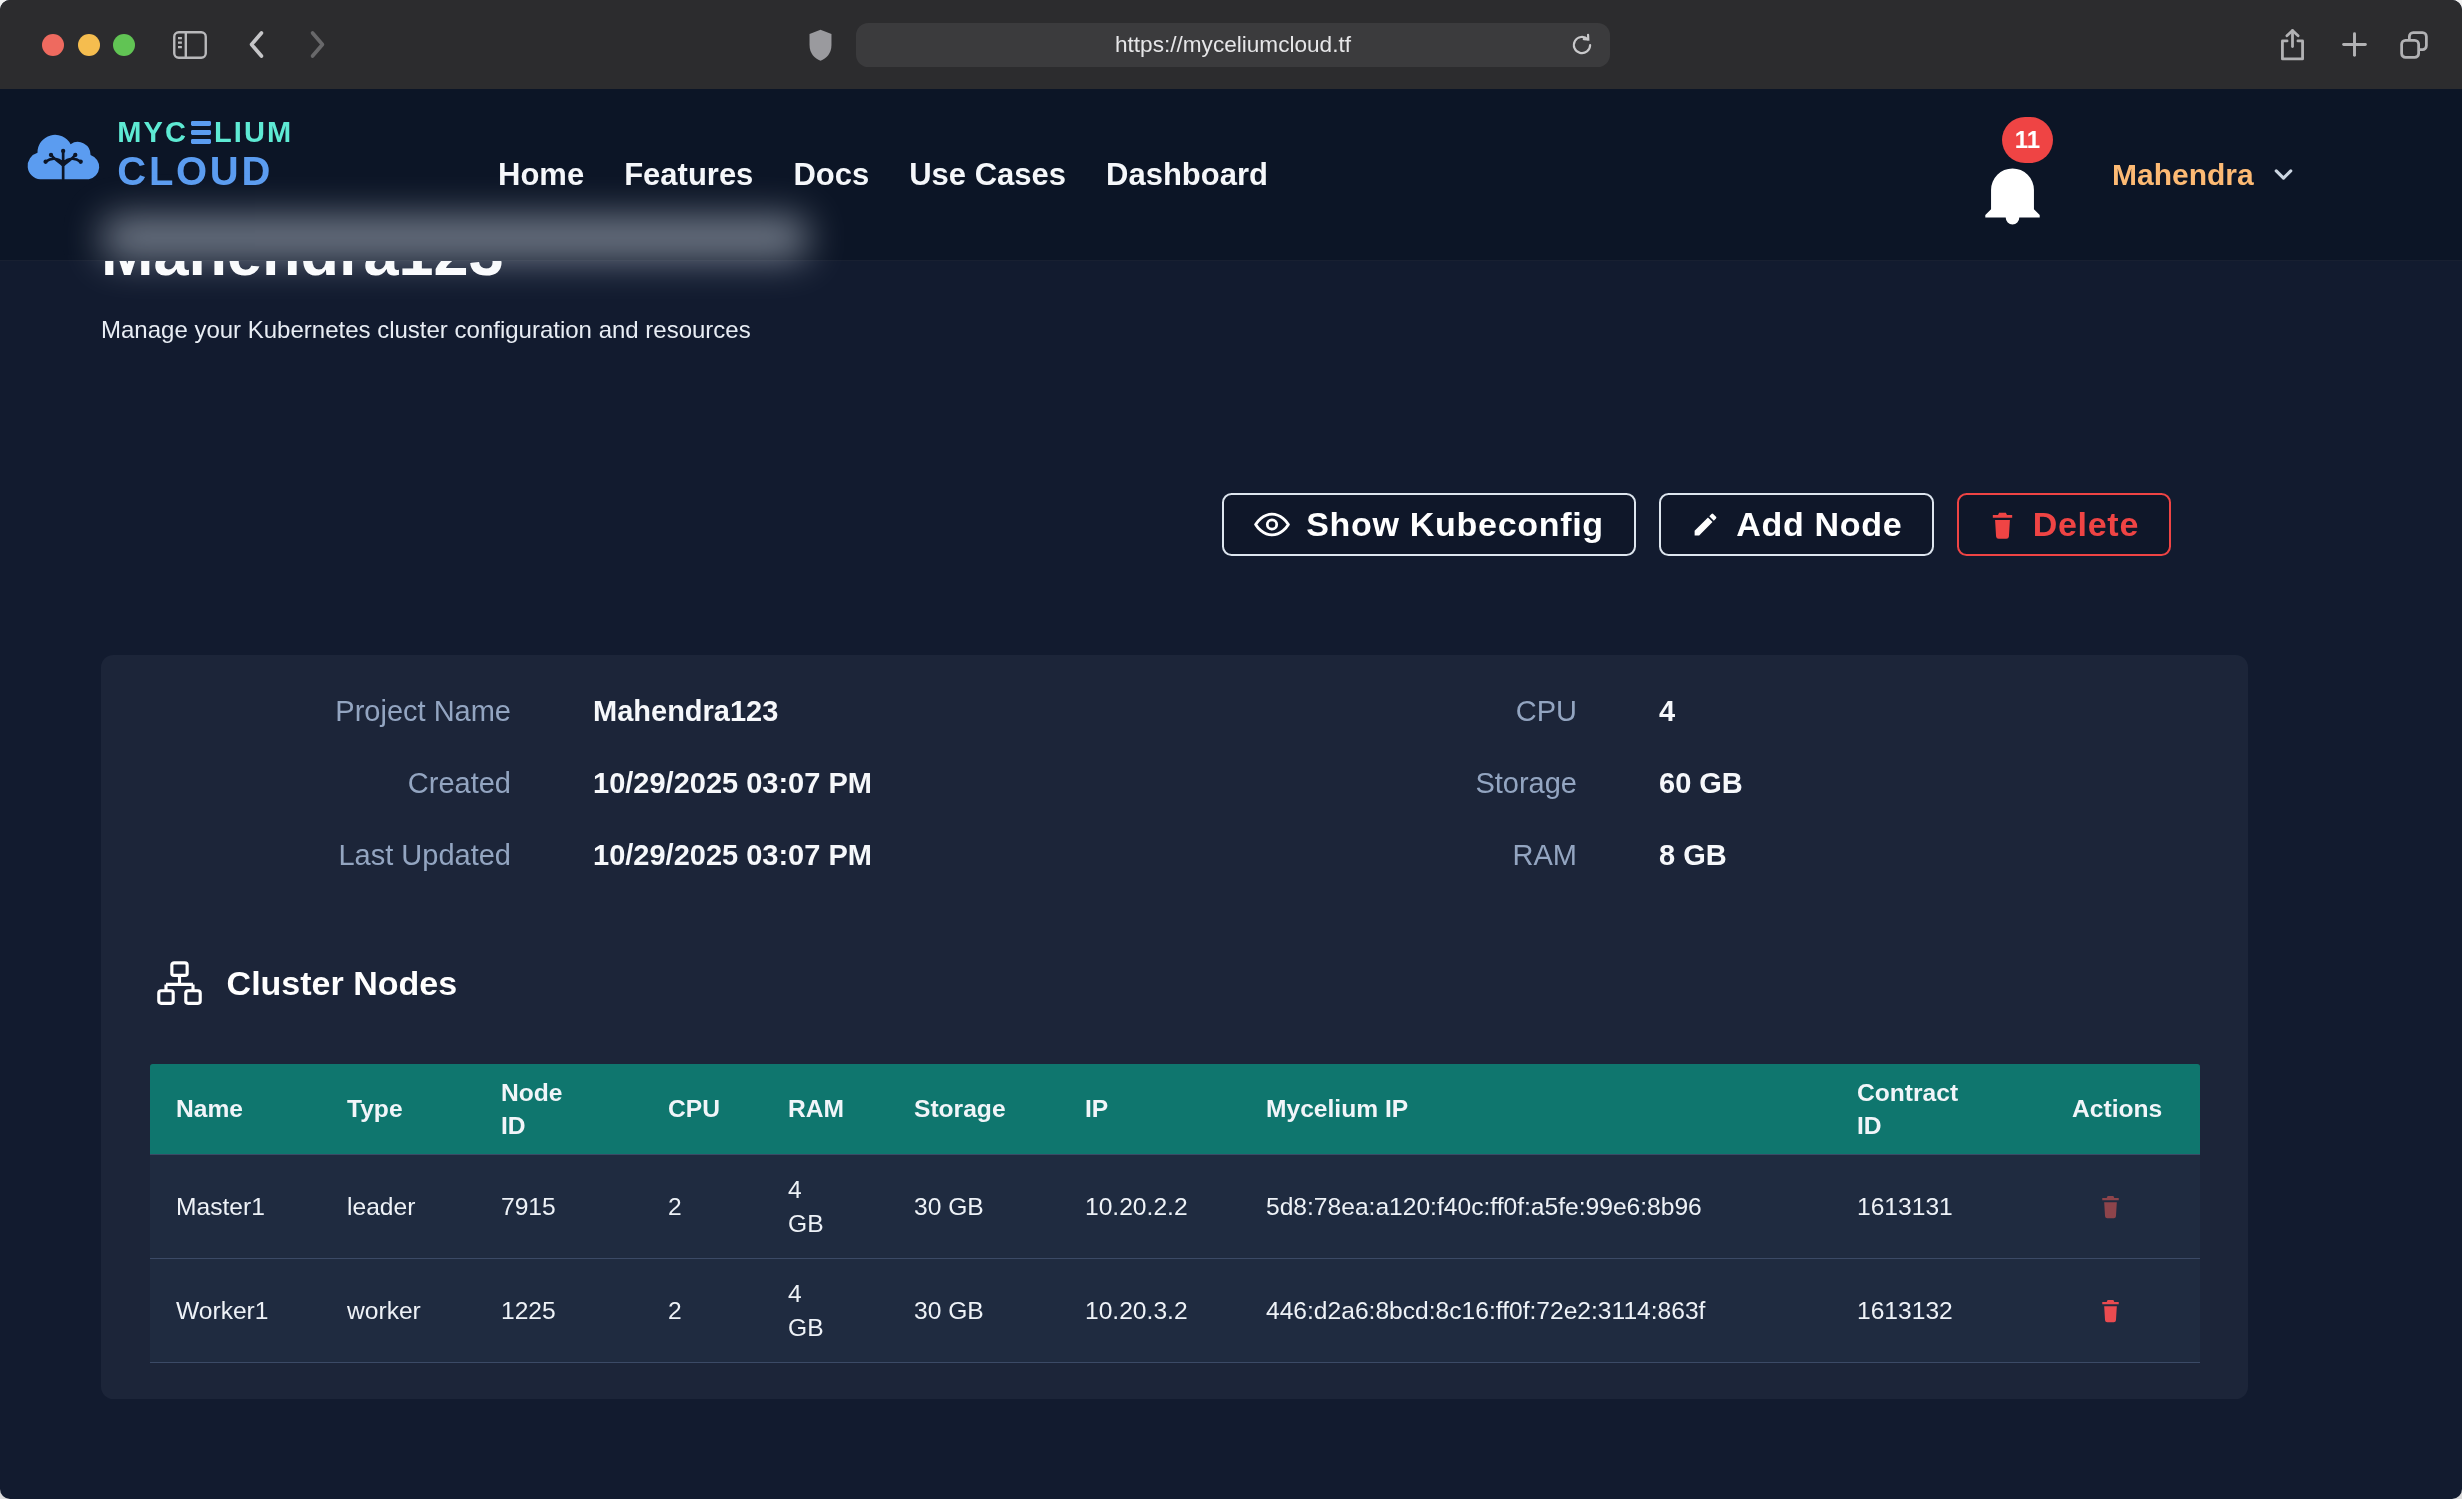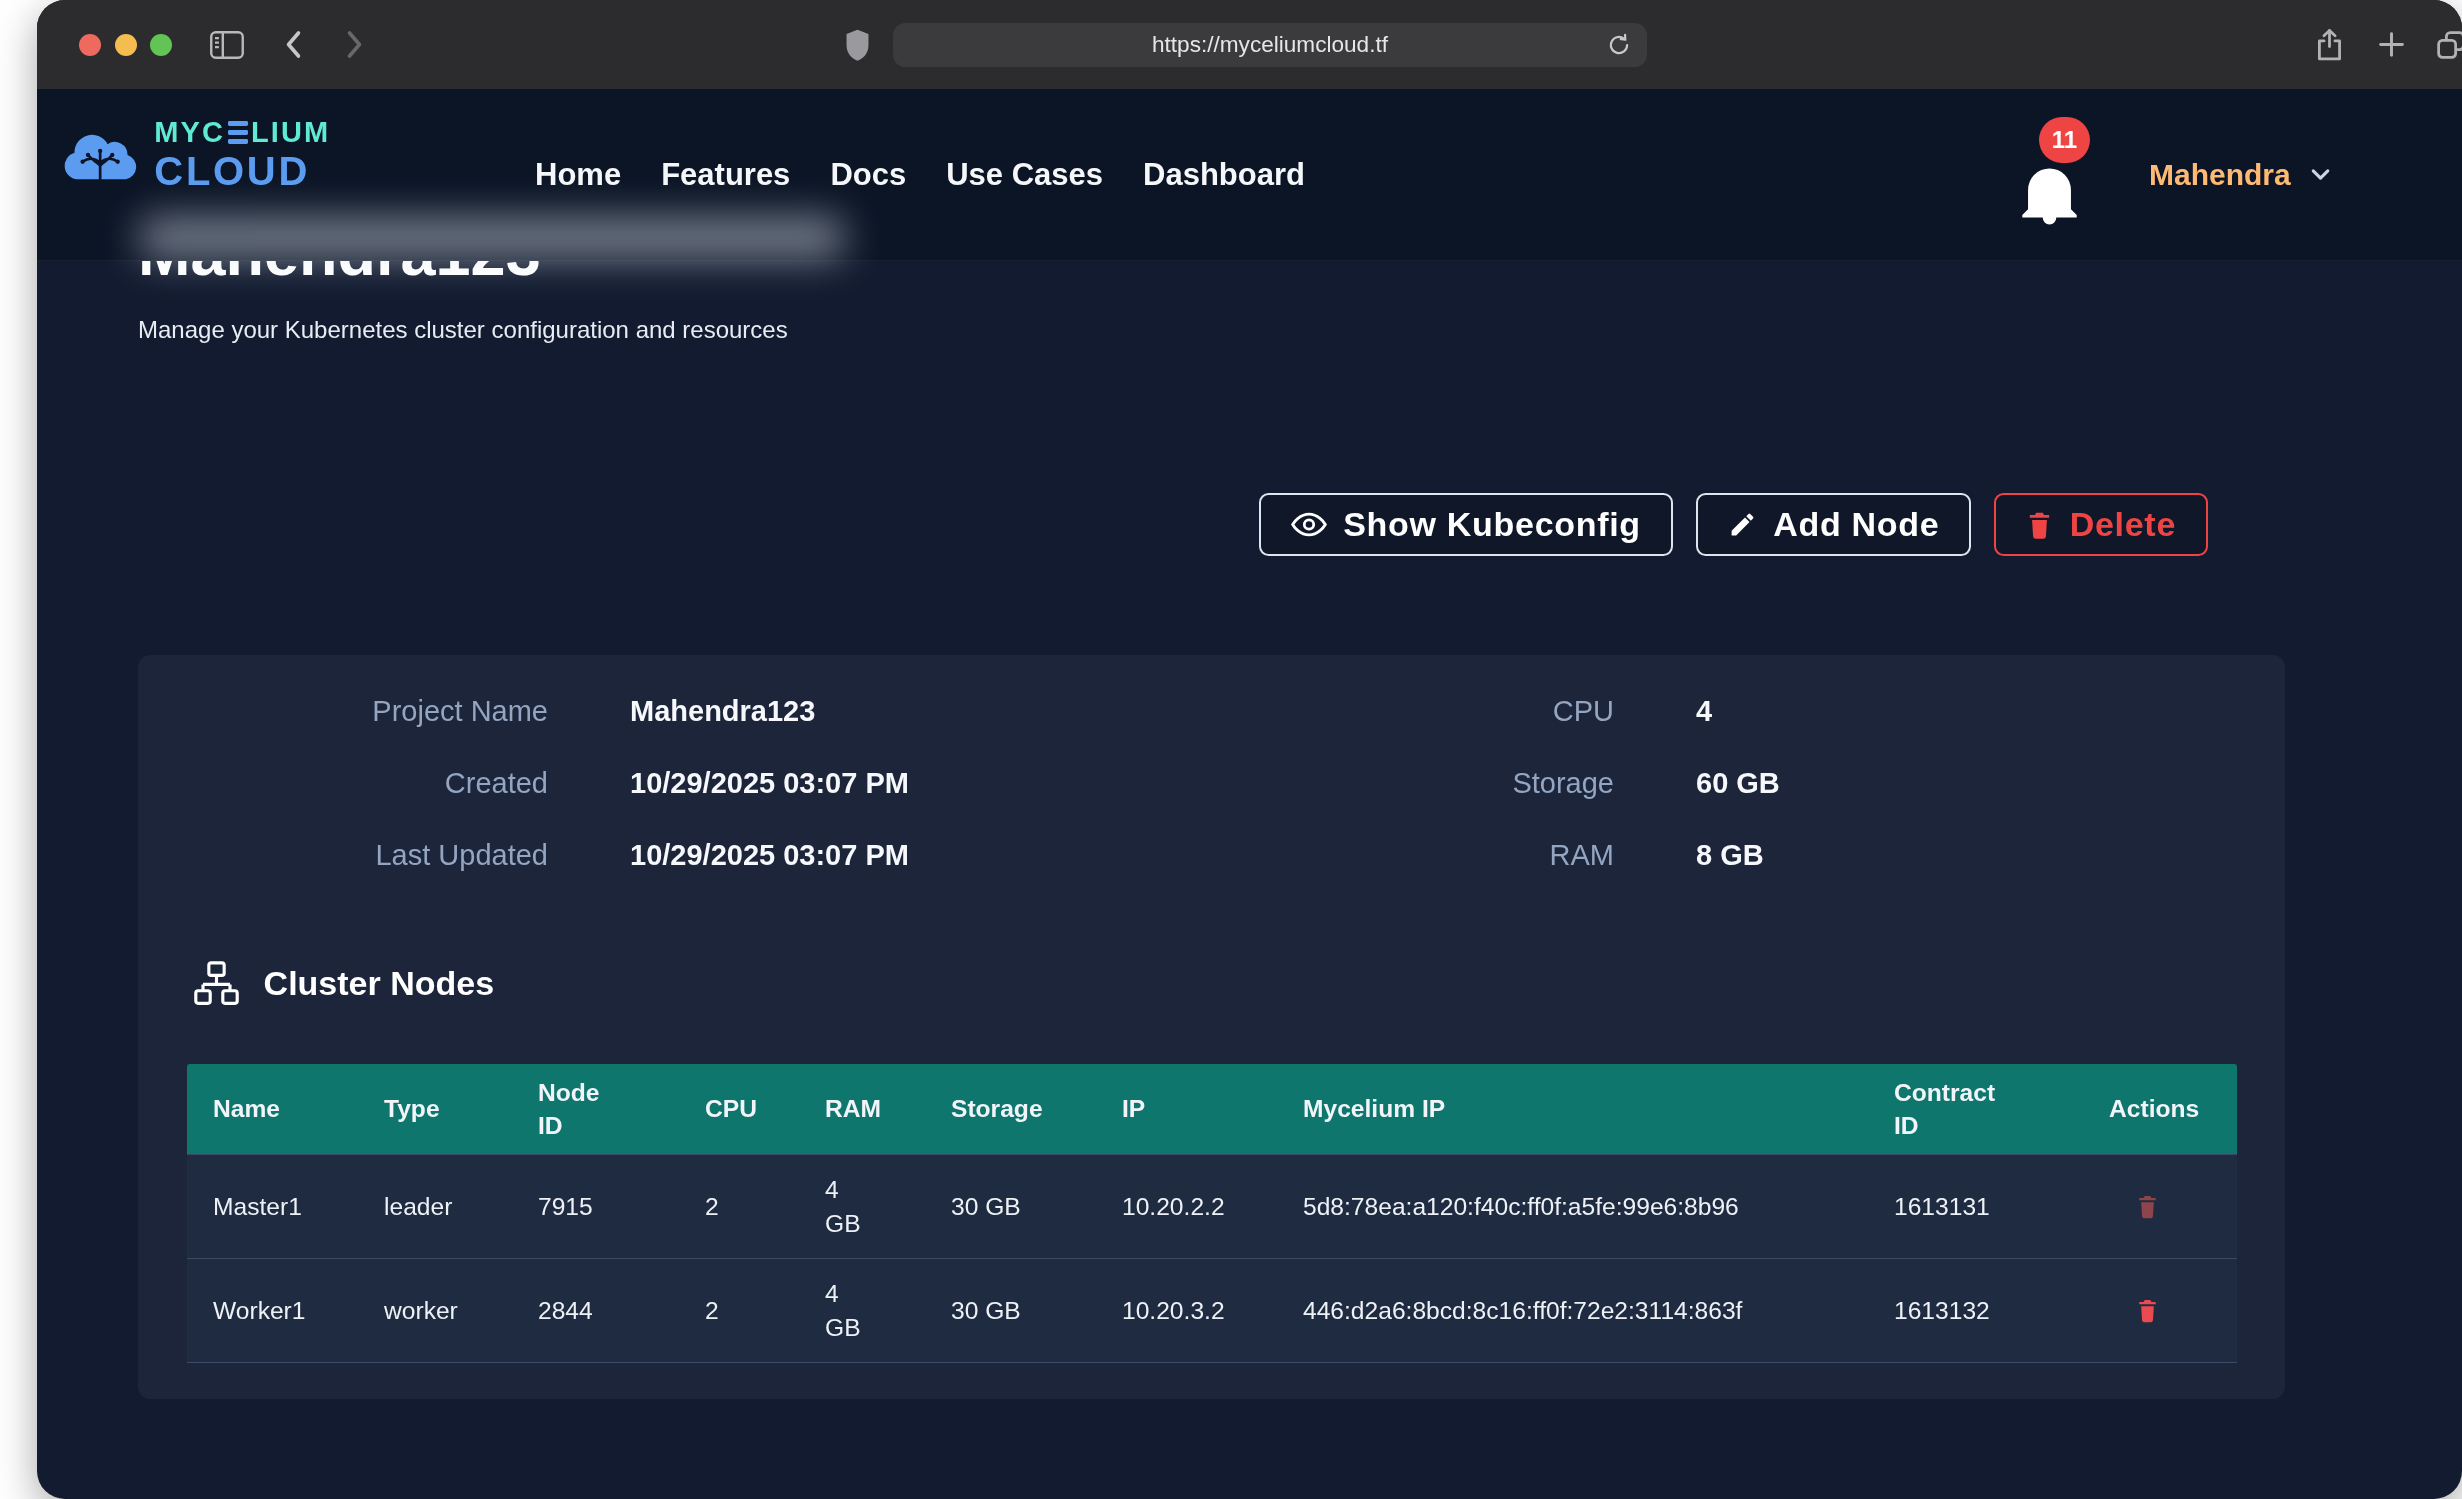--- a/index.html
+++ b/index.html
@@ -1,17 +1,17 @@
 <!DOCTYPE html>
 <html style="font-size:11px"><head>
 <meta charset="utf-8">
 <style>
   html,body{margin:0;padding:0;background:#ffffff;font-family:"Liberation Sans",sans-serif;}
   .stage{position:relative;width:2462px;height:1499px;overflow:hidden;}
-  .window{position:absolute;inset:0;border-radius:28px;overflow:hidden;background:#121b2f;box-shadow:0 12.3px 41px rgba(0,0,0,.35);margin-left:37px;}
+  .window{position:absolute;inset:0;border-radius:10px;overflow:hidden;background:#121b2f;box-shadow:0 12.3px 41px rgba(0,0,0,.35);}
 
   
   .chrome{position:absolute;left:0;top:0;width:100%;height:89px;background:#2c2c2e;border-bottom:1.4px solid #1b1b1d;}
   .traffic{position:absolute;top:34px;width:22px;height:22px;border-radius:50%;}
   .t-red{left:42px;background:#ee6a5f;}
   .t-yellow{left:78px;background:#f5bd4f;}
   .t-green{left:113px;background:#61c454;}
   .chrome-btn{position:absolute;top:22px;width:45px;height:45px;display:flex;align-items:center;justify-content:center;}
   .cb-sidebar{left:167px;}
   .cb-back{left:234px;}
@@ -289,21 +289,21 @@
               <svg class="ic" width="23" height="27" viewBox="0 0 24 26">
                   <path d="M9 2h6l1 2.2h4.6v2.4H3.4V4.2H8L9 2zM5.4 8.6h13.2l-.9 14.6a2.3 2.3 0 0 1-2.3 2.1H8.6a2.3 2.3 0 0 1-2.3-2.1L5.4 8.6z"></path>
                 </svg>
             </button>
           </div>
         </div>
 
         <div class="tr tbody-row row-1">
           <div class="td"><span>Worker1</span></div>
           <div class="td"><span>worker</span></div>
-          <div class="td"><span>2844</span></div>
+          <div class="td"><span>1225</span></div>
           <div class="td"><span>2</span></div>
           <div class="td w-ram"><span>4 GB</span></div>
           <div class="td"><span>30 GB</span></div>
           <div class="td"><span>10.20.3.2</span></div>
           <div class="td w-myip"><span>446:d2a6:8bcd:8c16:ff0f:72e2:3114:863f</span></div>
           <div class="td"><span>1613132</span></div>
           <div class="td">
             <button class="trash-btn">
               <svg class="ic" width="23" height="27" viewBox="0 0 24 26">
                   <path d="M9 2h6l1 2.2h4.6v2.4H3.4V4.2H8L9 2zM5.4 8.6h13.2l-.9 14.6a2.3 2.3 0 0 1-2.3 2.1H8.6a2.3 2.3 0 0 1-2.3-2.1L5.4 8.6z"></path>

